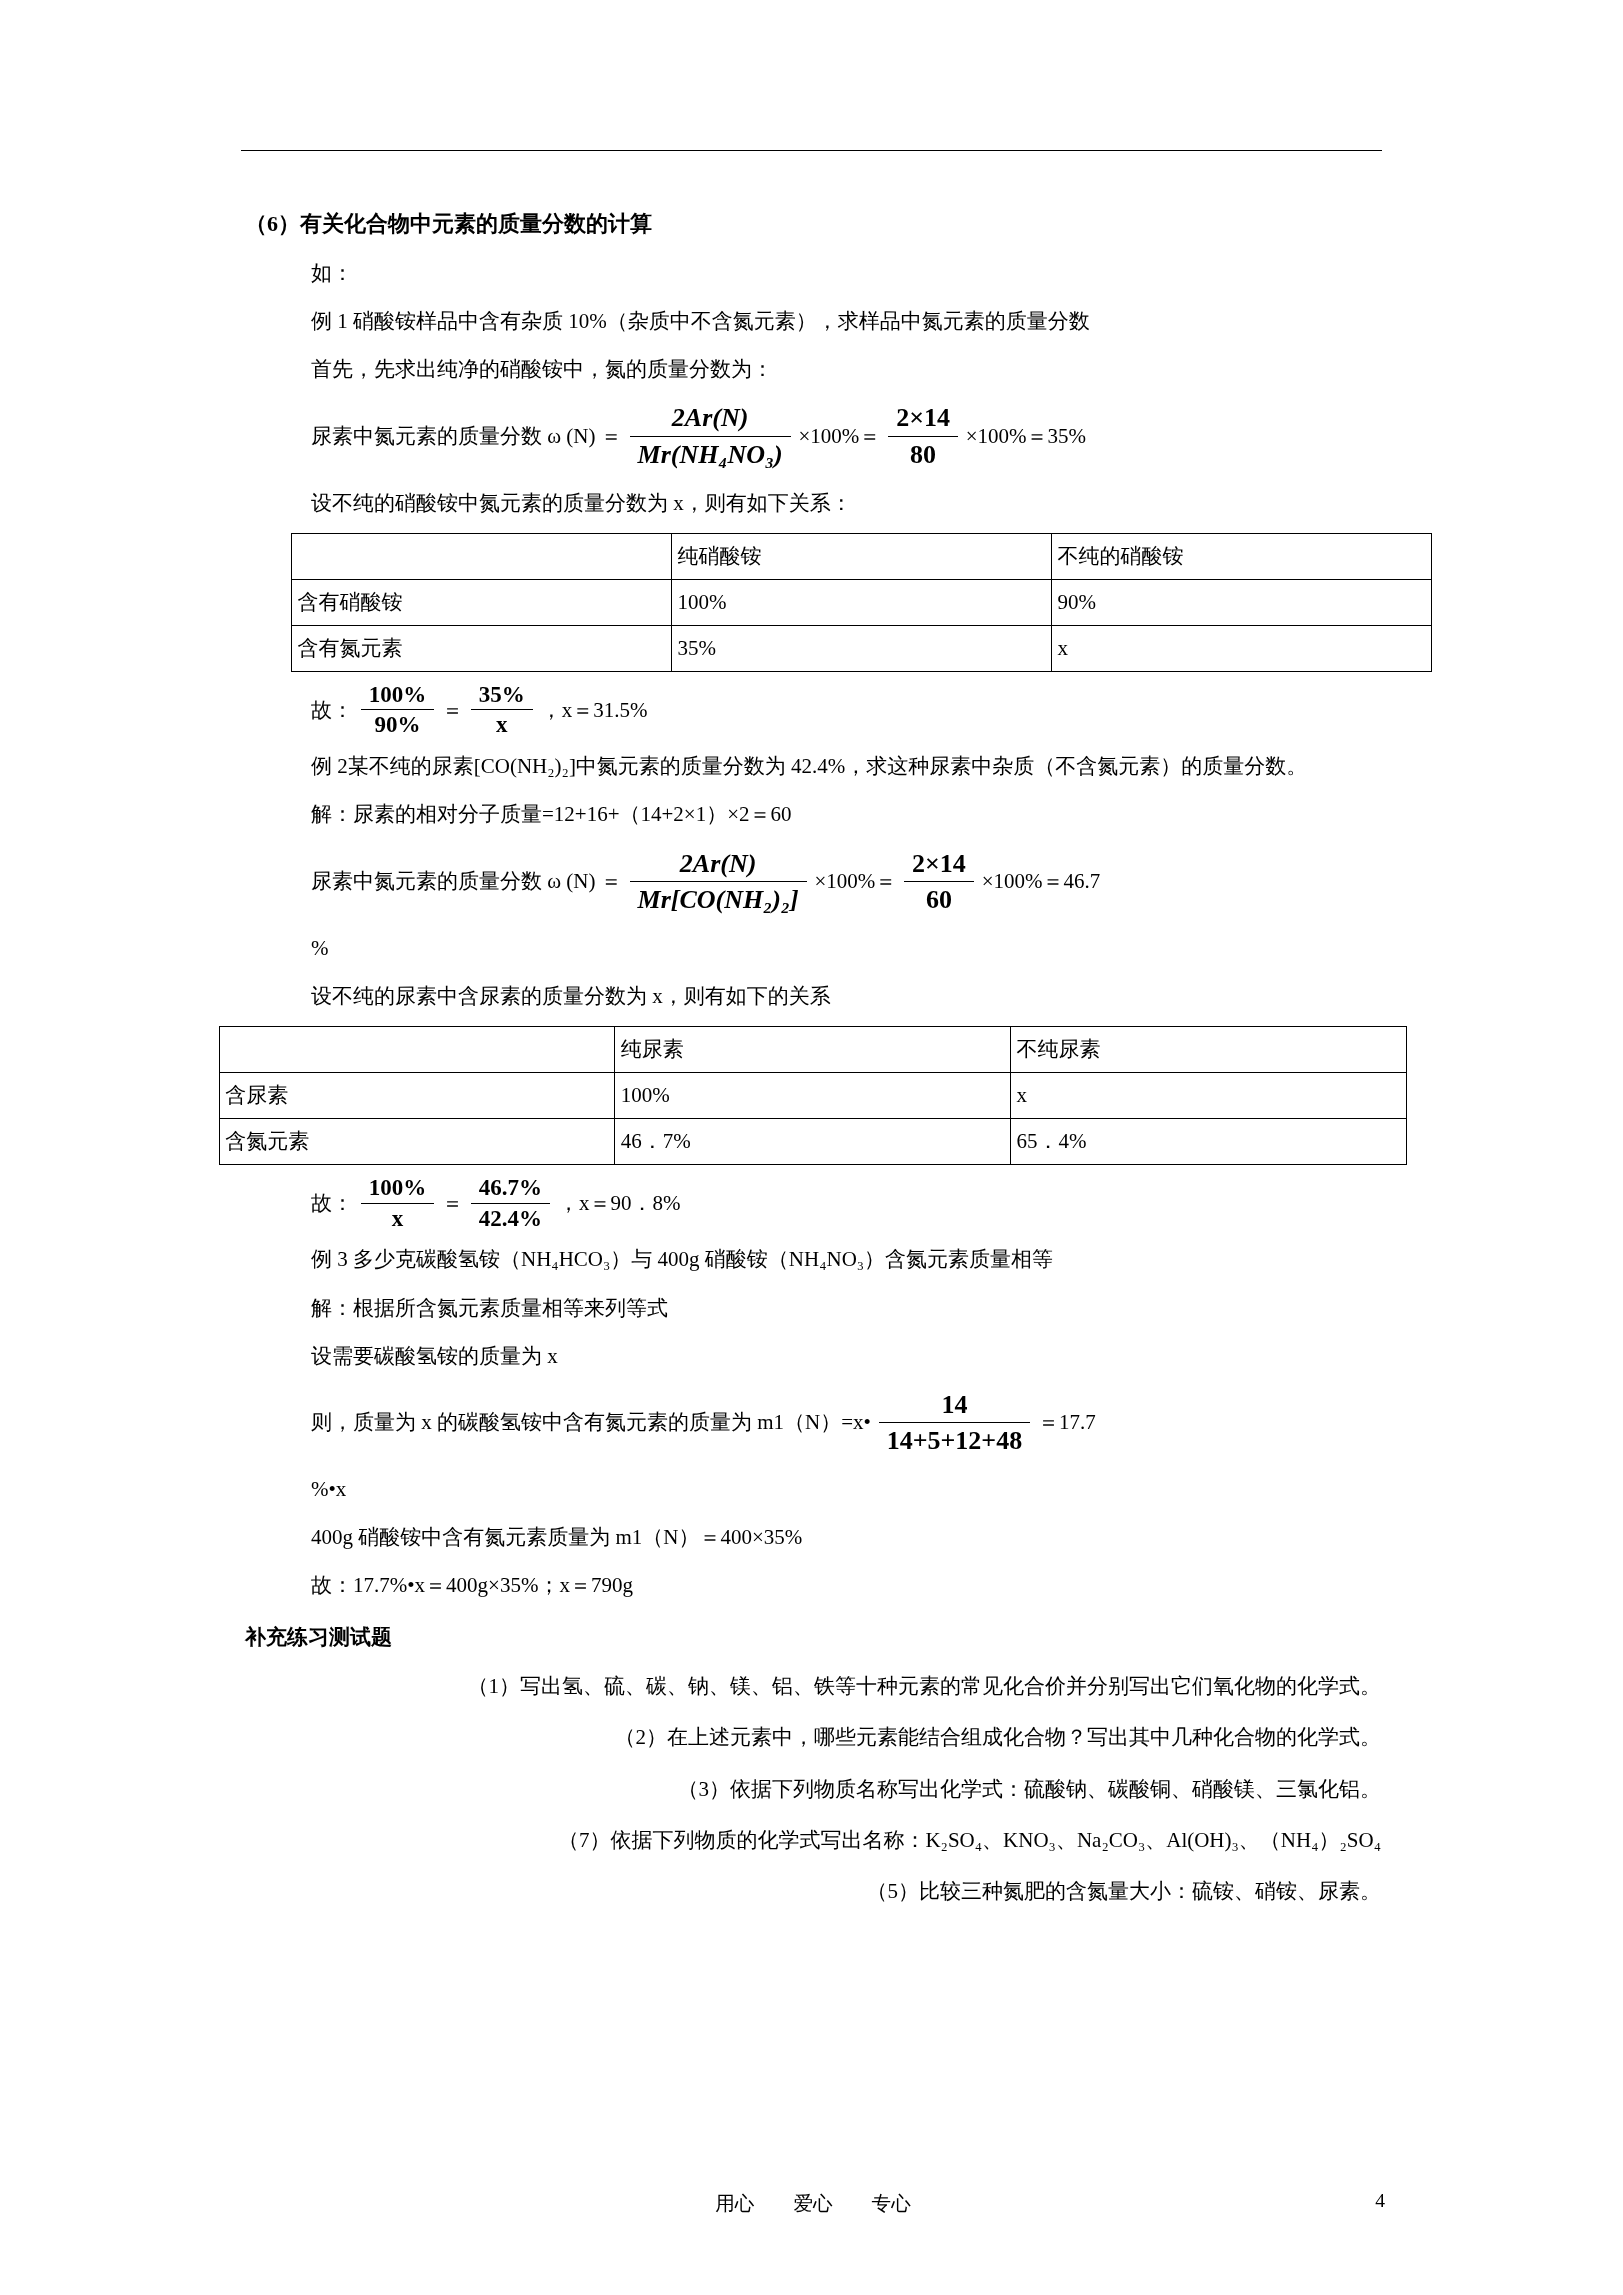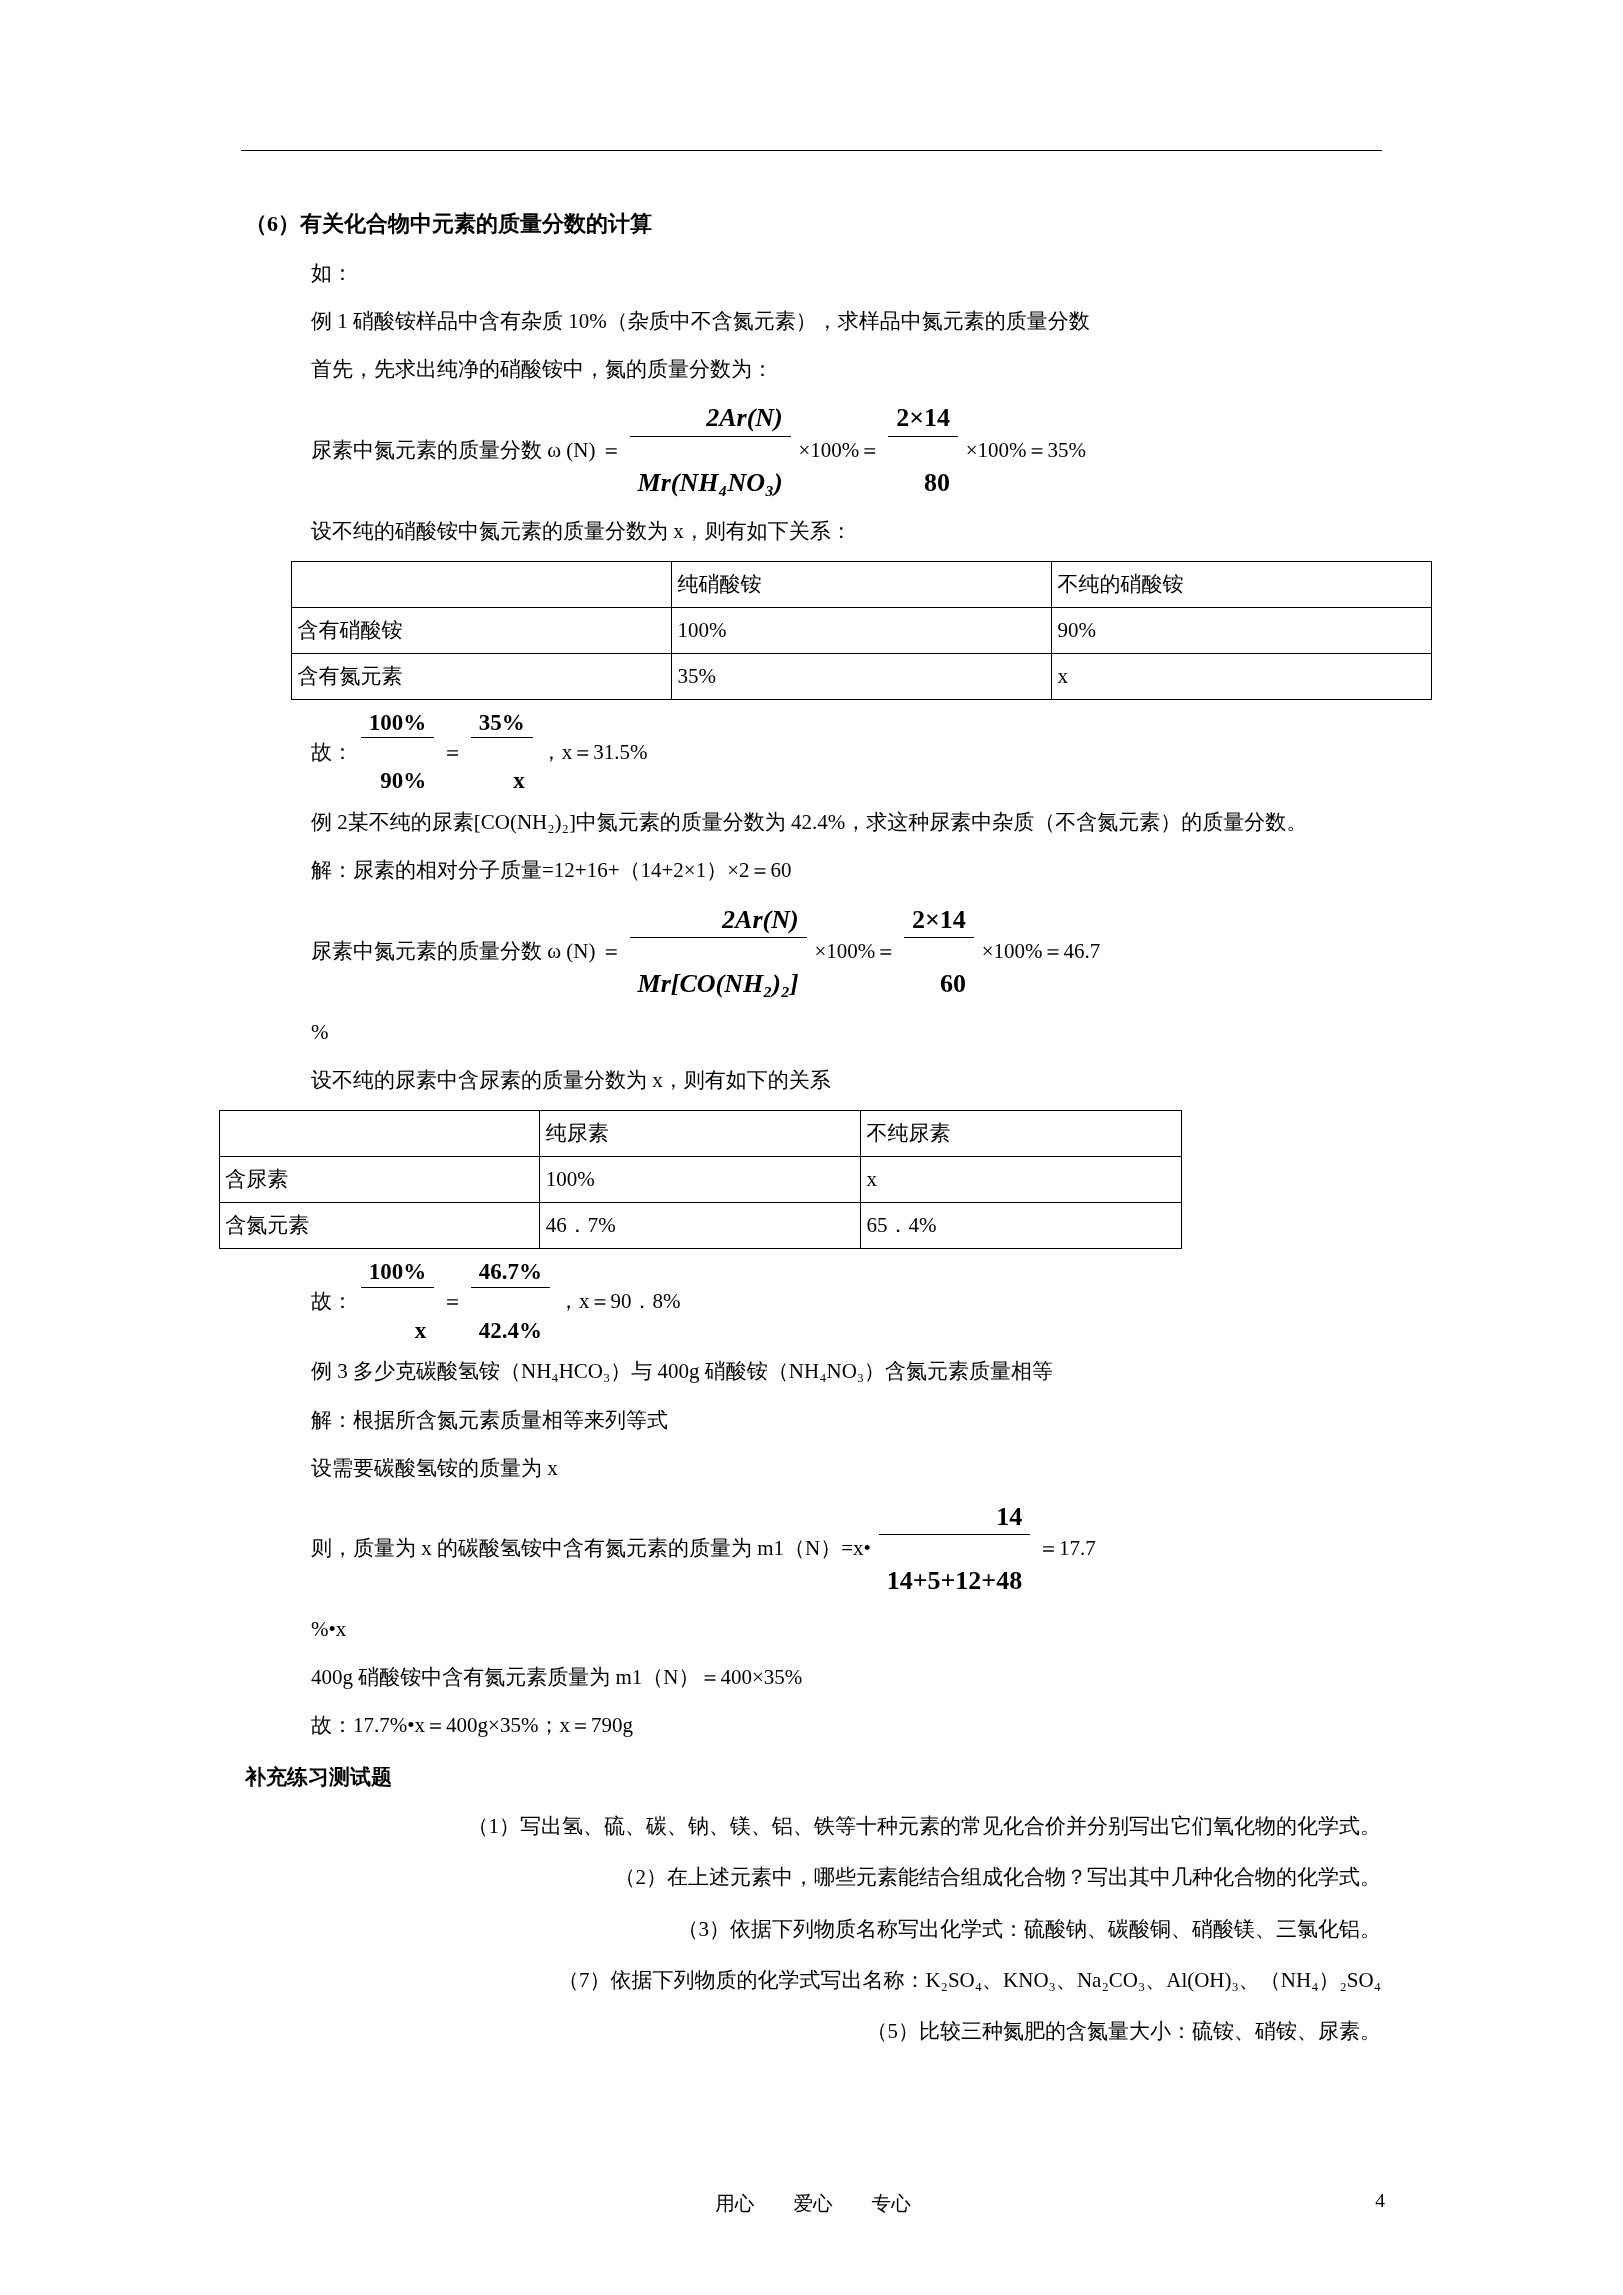--- a/index.html
+++ b/index.html
@@ -18,35 +18,35 @@
   .content{padding:197px 238px 0 241px;}
   p{margin:4px;line-height:2.1;}
   .heading{font-weight:bold;font-size:22px;}
   .indent{margin-left:70px;}
   .formula{
     display:flex;align-items:center;flex-wrap:wrap;
     margin:9px 0 9px 70px;
   }
   .frac{
     display:inline-flex;flex-direction:column;align-items:stretch;
-    text-align:right;margin:0 7.9px;line-height:1.35;gap:28px;
+    text-align:center;margin:0 7.9px;line-height:1.35;
   }
   .frac .num{border-bottom:1.7px solid #000;padding:0 7.9px;}
   .frac .den{padding:0 7.9px;}
   .big{font-size:26px;font-weight:bold;}
   .bi{font-style:italic;}
   .concl{margin-top:3.4px;margin-bottom:3.4px;}
   .concl .frac{font-size:23px;font-weight:bold;line-height:1.3;}
   .data-table{border-collapse:collapse;margin:7.9px 0;table-layout:fixed;}
   .data-table td{
     border:1.1px solid #000;height:45px;text-align:left;
     font-size:21px;padding:0 5.6px;overflow:hidden;
   }
   .t1{margin-left:50px;width:1141px;}
-  .t2{margin-left:-22.4px;width:963px;}
+  .t2{margin-left:-22.4px;width:1188px;}
   .practice-heading{font-weight:bold;font-size:21px;margin-top:7.9px;}
   .practice-item{line-height:2.25;text-align:right;}
   .footer{
     position:absolute;top:2190px;left:241px;right:238px;
     font-size:19.6px;
   }
   .footer-words{display:flex;justify-content:center;gap:39px;}
   .page-num{position:absolute;right:0;top:0;}
 </style>
 </head>

